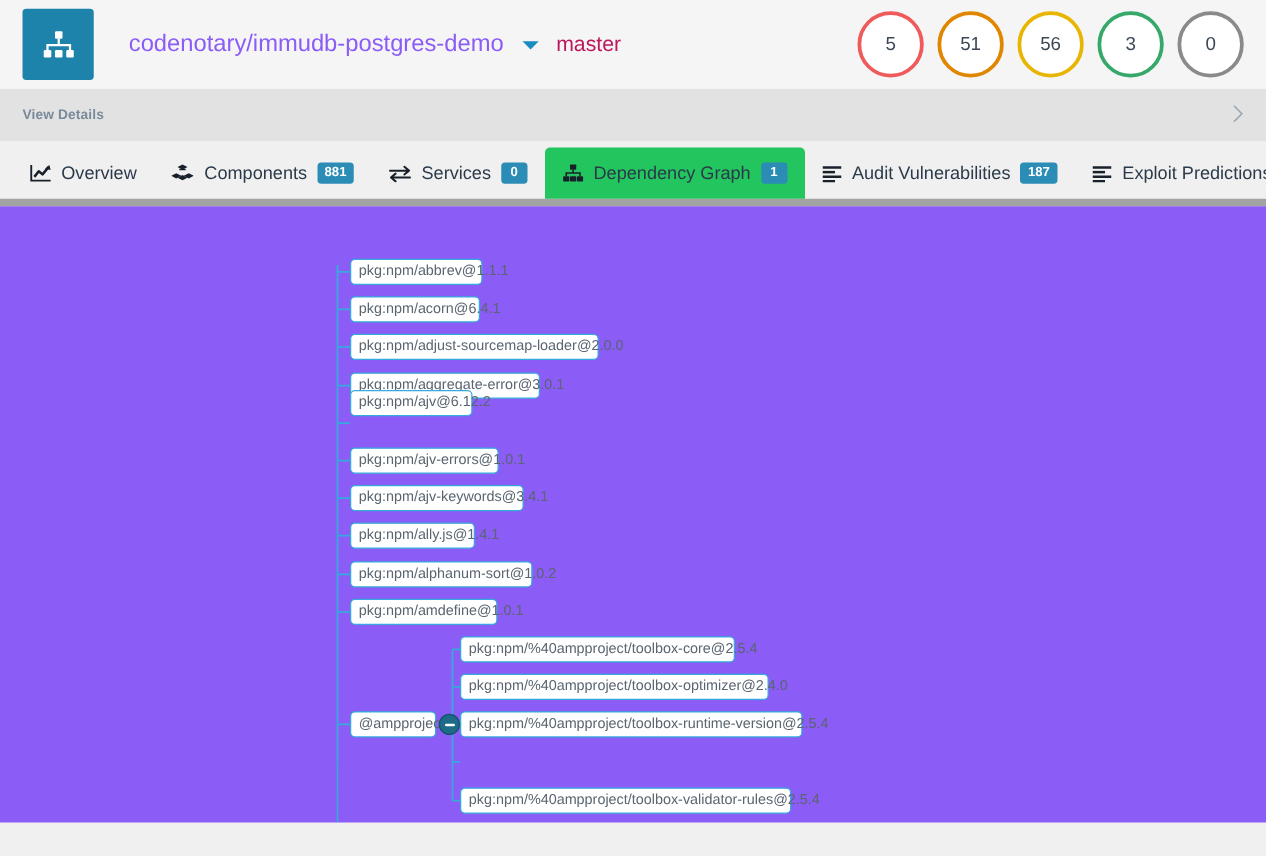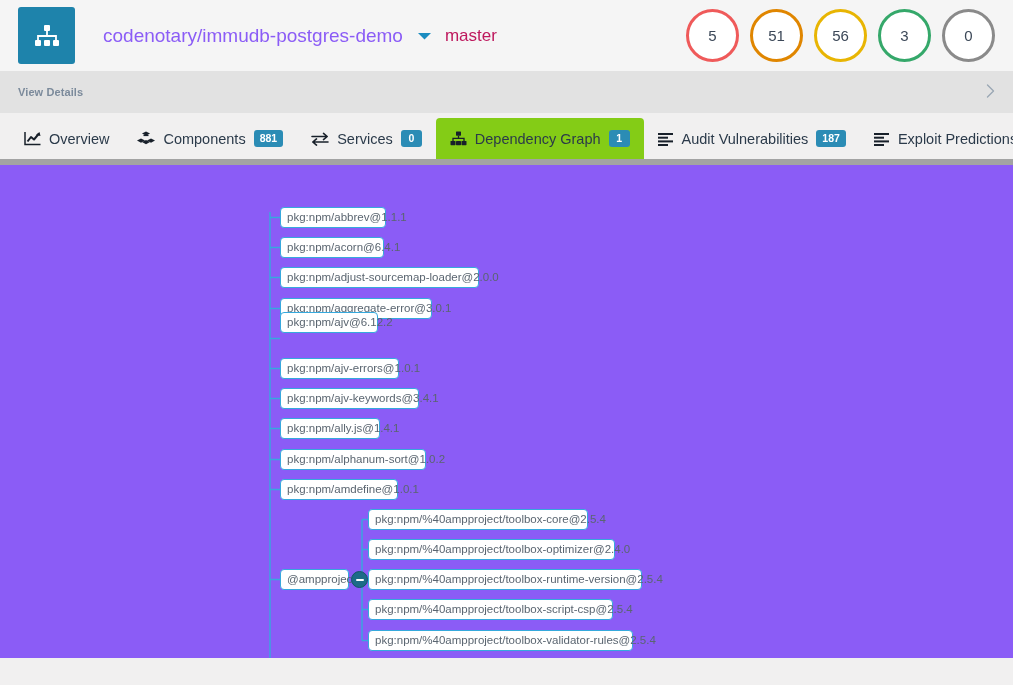--- a/index.html
+++ b/index.html
@@ -118,21 +118,21 @@
     align-items: center;
     gap: 8px;
     padding: 0 14px;
     font-size: 14.5px;
     color: #2b3a4a;
     white-space: nowrap;
     border-radius: 4px 4px 0 0;
     cursor: pointer;
   }
   .tab.active {
-    background: #84cc16;
+    background: #22c55e;
   }
   .tab-icon {
     display: inline-flex;
     align-items: center;
     color: #18202a;
   }
   .tab-badge {
     background: #2b8cb5;
     color: #ffffff;
     border-radius: 3px;
@@ -358,17 +358,16 @@
 
     <div class="node group" style="left: 280px; top: 404px; width: 69px;">@ampproject</div>
 
     <div class="toggle-btn" style="left:351px;top:406px;">
       <span class="minus"></span>
     </div>
 
     <div class="node" style="left: 368px; top: 344px; width: 220px;">pkg:npm/%40ampproject/toolbox-core@2.5.4</div>
     <div class="node" style="left: 368px; top: 374px; width: 247px;">pkg:npm/%40ampproject/toolbox-optimizer@2.4.0</div>
     <div class="node" style="left: 368px; top: 404px; width: 274px;">pkg:npm/%40ampproject/toolbox-runtime-version@2.5.4</div>
-    <div class="node" style="left: 368px; top: 434px; width: 245px;">pkg:npm/%40ampproject/toolbox-script-csp@2.5.4</div>
     <div class="node" style="left: 368px; top: 465px; width: 265px;">pkg:npm/%40ampproject/toolbox-validator-rules@2.5.4</div>
 
   </div>
 </div>
 
 </body></html>

